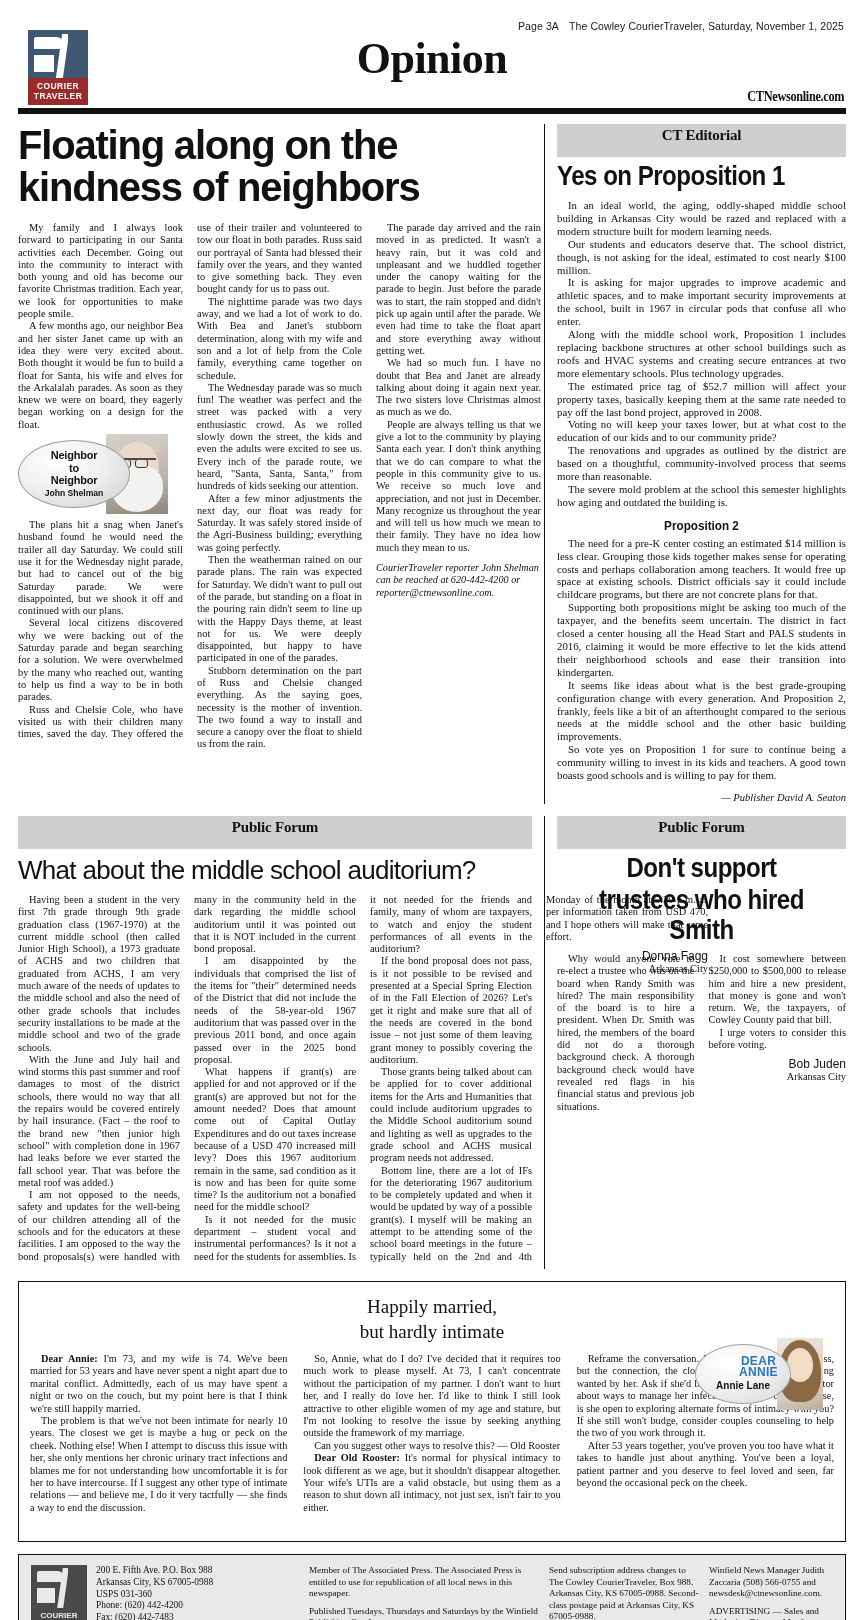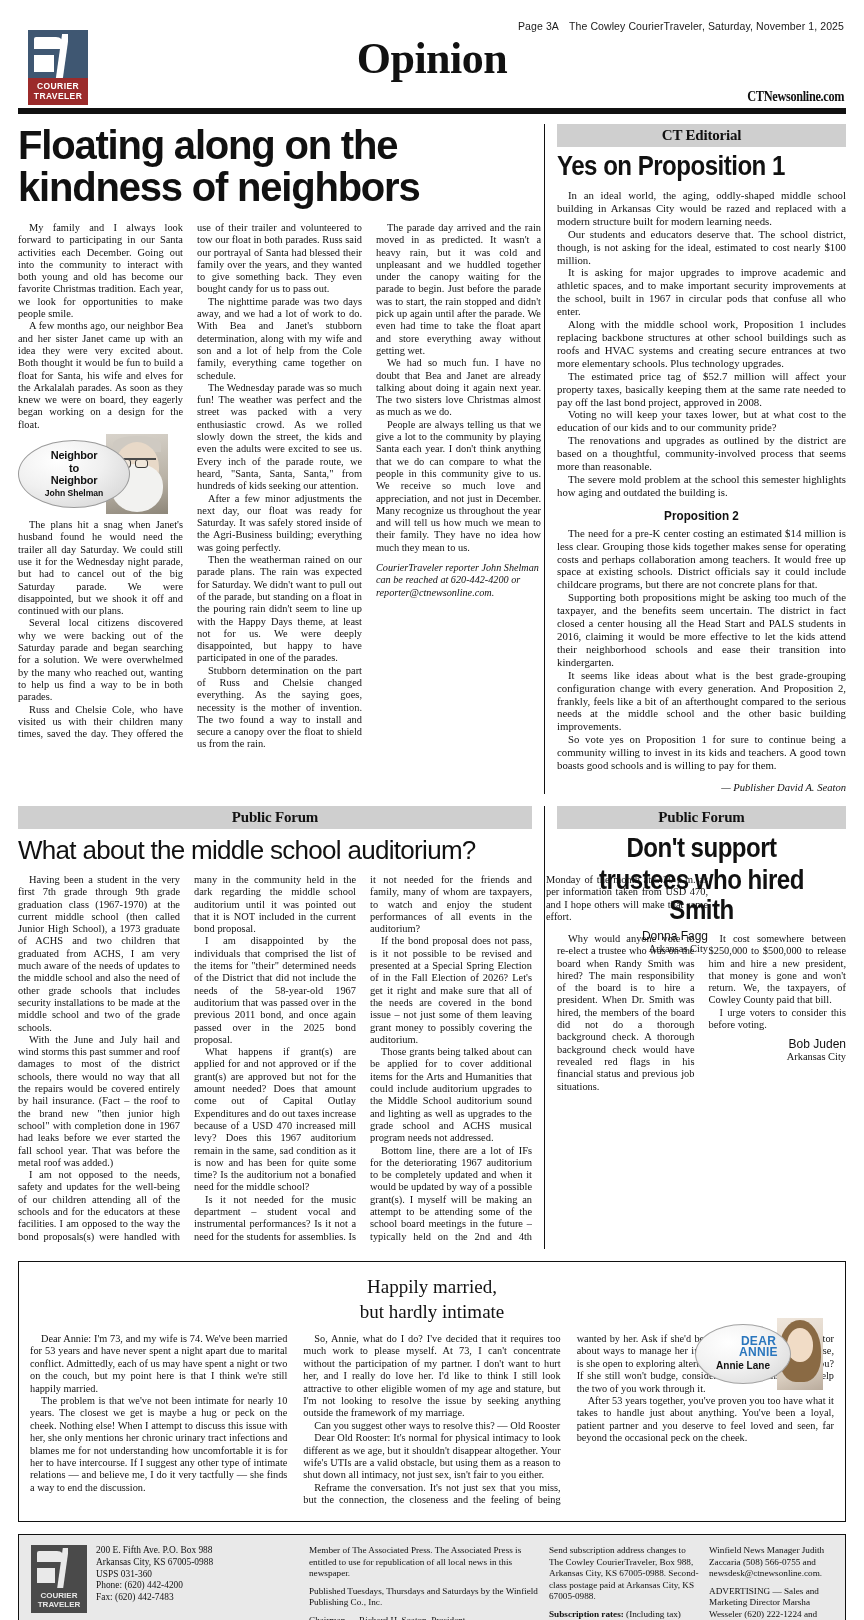--- a/index.html
+++ b/index.html
@@ -141,21 +141,21 @@
   }
   .colmnist .oval .name{
     font-family:"Liberation Sans", sans-serif; font-weight:700;
     font-size:8.6px; line-height:11px; margin-top:1.5px; color:#111;
   }
 
   
   .flag {
     background:#cfcfcf; text-align:center;
     font-family:"Liberation Serif", serif; font-weight:700;
-    font-size:15px; line-height:20px; padding:1px 0 2px 0;
+    font-size:15px; line-height:20px; padding:1px 0 12px 0;
     letter-spacing:-.2px;
   }
 
   h2.section-head {
     font-family:"Liberation Sans", sans-serif; font-weight:400;
     font-size:26px; line-height:30px; letter-spacing:-.7px;
     margin:6px 0 9px 0;
   }
   h2.cond-head {
     font-family:"Liberation Sans", sans-serif; font-weight:700;
@@ -186,21 +186,21 @@
   .annie-box {
     margin-top:12px; border:1px solid #111; padding:9px 11px 10px 11px;
     position:relative;
   }
   h2.annie-title {
     font-family:"Liberation Serif", serif; font-weight:400;
     font-size:19px; line-height:27px; text-align:center; margin:2px 0 8px 0;
   }
   .annie-cols { column-count:3; column-gap:16px; column-fill:auto; }
   .annie-cols p.body { font-size:10.3px; line-height:12.4px; }
-  b.dearlead { font-weight:400; }
+  b.dearlead { font-weight:700; }
   .annie-badge {
     position:absolute; right:22px; top:56px; width:128px; height:74px;
   }
   .annie-badge .photo {
     position:absolute; right:0; top:0; width:46px; height:72px;
     background:linear-gradient(160deg,#efe6dc 0%,#d9cdbf 70%,#b9ab9c 100%);
     overflow:hidden;
   }
   .annie-badge .photo .hair{
     position:absolute; left:2px; top:2px; width:42px; height:62px;

